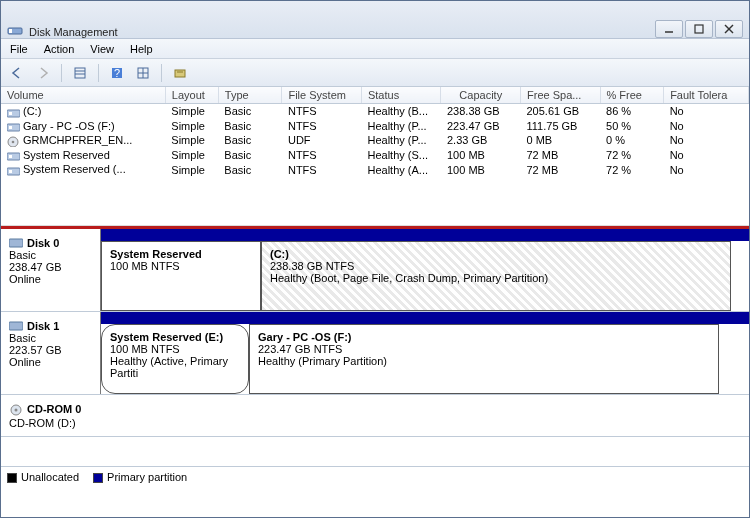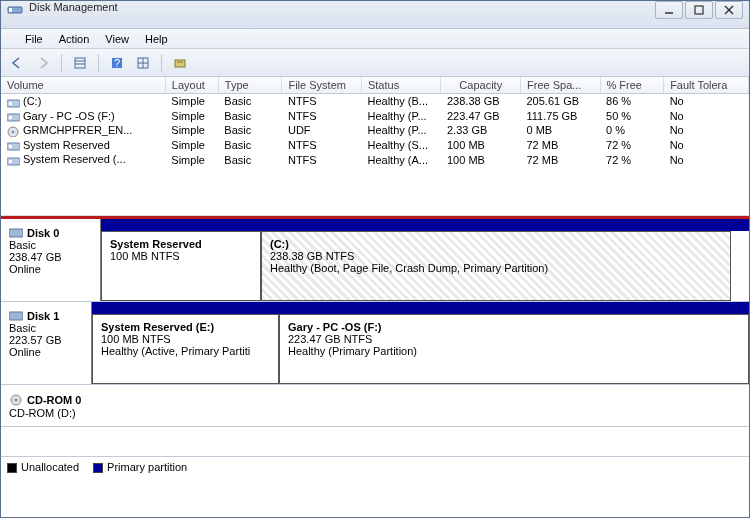--- a/index.html
+++ b/index.html
@@ -1,40 +1,40 @@
 <!DOCTYPE html>
 <html><head>
 <meta charset="utf-8">
 <style>
 * { margin: 0; padding: 0; box-sizing: border-box; font-family: "Segoe UI", Tahoma, sans-serif; font-size: 11px; }
 body { width: 750px; height: 518px; background: #fff; border: 1px solid #5a6f8e; overflow: hidden; }
-.titlebar { height: 28px; background: linear-gradient(#e8edf5, #d9e2ee); display: flex; align-items: flex-start; padding: 0 6px; border-bottom: 1px solid #b9c5d6; }
+.titlebar { height: 38px; background: linear-gradient(#e8edf5, #d9e2ee); display: flex; align-items: flex-end; padding: 0 6px; border-bottom: 1px solid #b9c5d6; }
 .titlebar .icon { width: 16px; height: 16px; margin-right: 6px; }
 .titlebar .title { flex: 1; color: #222; }
 .win-btns { display: flex; gap: 2px; }
 .win-btn { width: 28px; height: 18px; background: linear-gradient(#f2f5fa,#dde5ef); border: 1px solid #a7b4c7; border-radius: 2px; display: flex; align-items: center; justify-content: center; }
 .win-btn svg { width: 10px; height: 10px; }
-.menubar { height: 20px; background: linear-gradient(#f4f7fb,#e8eef6); display: flex; align-items: center; padding: 0 16px; border-bottom: 1px solid #c9d2de; }
+.menubar { height: 20px; background: linear-gradient(#f4f7fb,#e8eef6); display: flex; align-items: center; padding: 0 1px; border-bottom: 1px solid #c9d2de; }
 .menu-item { padding: 2px 8px; cursor: default; }
 .toolbar { height: 28px; background: linear-gradient(#f4f7fb,#e3eaf3); border-bottom: 1px solid #c0cbd8; display: flex; align-items: center; padding: 0 4px; gap: 2px; }
 .tool-btn { width: 24px; height: 22px; border: 1px solid transparent; border-radius: 2px; display: flex; align-items: center; justify-content: center; }
 .tool-sep { width: 1px; height: 18px; background: #c0cbd8; margin: 0 4px; }
 .table-wrap { height: 142px; overflow: hidden; border-bottom: 3px solid #b91c1c; }
 table.volumes { width: 100%; border-collapse: collapse; }
 table.volumes th { text-align: left; font-weight: normal; padding: 2px 6px; background: linear-gradient(#fbfcfe,#eef2f8); border-right: 1px solid #d7dee8; border-bottom: 1px solid #c0cbd8; color: #444; white-space: nowrap; }
 table.volumes td { padding: 1px 6px; white-space: nowrap; }
 .vol-icon { display: inline-block; width: 13px; height: 11px; margin-right: 3px; vertical-align: middle; }
 .hscroll-bar { height: 16px; background: #f0f0f0; border-top: 1px solid #dcdcdc; margin-top: 48px; position: relative; }
 .hscroll-thumb { position: absolute; left: 15px; right: 15px; top: 1px; bottom: 1px; background: linear-gradient(#eaeef3,#d7dfe9); border: 1px solid #b9c5d6; border-radius: 2px; }
 .hscroll-btn { position: absolute; top: 0; width: 15px; height: 16px; background: linear-gradient(#eaeef3,#d7dfe9); border: 1px solid #b9c5d6; display: flex; align-items:center; justify-content:center; }
 .hscroll-btn.right { right: 0; }
 .graphical { overflow-y: auto; }
 .disk-row { display: flex; border-bottom: 1px solid #c0cbd8; }
 .disk-label { width: 100px; padding: 8px; border-right: 1px solid #7a7a7a; background: #fff; }
-.disk-label .dname { font-weight: bold; display: flex; align-items: center; gap: 4px; }
+.disk-label .dname { font-weight: bold; display: flex; gap: 4px; }
 .disk-parts { flex: 1; display: flex; flex-direction: column; }
 .disk-stripe { height: 12px; background: #000099; }
 .disk-boxes { flex: 1; display: flex; min-height: 70px; }
 .part-box { border: 1px solid #555; padding: 6px 8px; background: #fff; position: relative; }
 .part-box .pname { font-weight: bold; }
 .part-box.selected { background-image: repeating-linear-gradient(45deg, #e9e9e9 0, #e9e9e9 3px, #fff 3px, #fff 6px); }
 .legend { padding: 4px 6px; border-top: 1px solid #c0cbd8; display: flex; gap: 14px; align-items: center; margin-top: 29px; }
 .leg-sw { width: 10px; height: 10px; display: inline-block; border: 1px solid #444; margin-right: 4px; vertical-align: middle; }
 </style>
 </head>
@@ -248,21 +248,21 @@
           </svg>
           <span>Disk 1</span>
         </div>
         <div>Basic</div>
         <div>223.57 GB</div>
         <div>Online</div>
       </div>
       <div class="disk-parts">
         <div class="disk-stripe"></div>
         <div class="disk-boxes">
-          <div class="part-box" style="width: 187px;">
+          <div class="part-box" style="width: 148px; border-radius: 14px;">
             <div class="pname">System Reserved  (E:)</div>
             <div>100 MB NTFS</div>
             <div>Healthy (Active, Primary Partiti</div>
           </div>
           <div class="part-box" style="width: 470px;">
             <div class="pname">Gary - PC -OS  (F:)</div>
             <div>223.47 GB NTFS</div>
             <div>Healthy (Primary Partition)</div>
           </div>
         </div>

